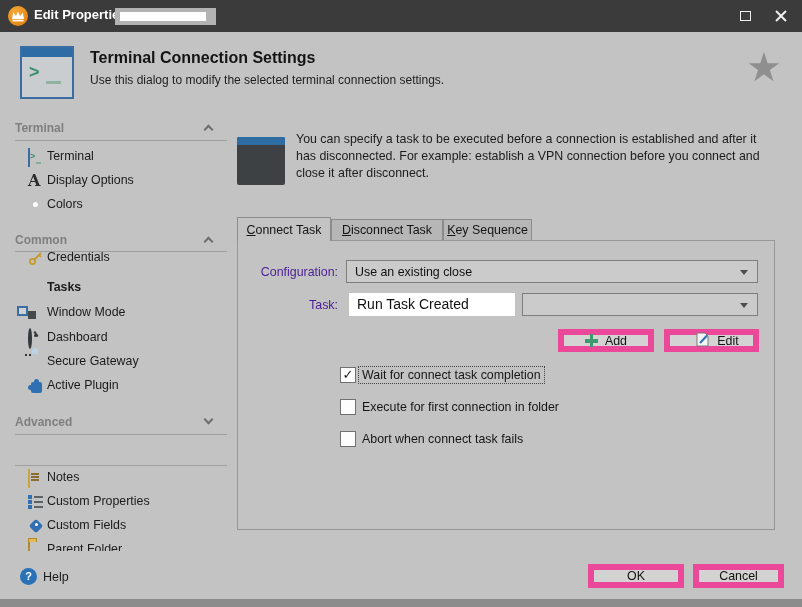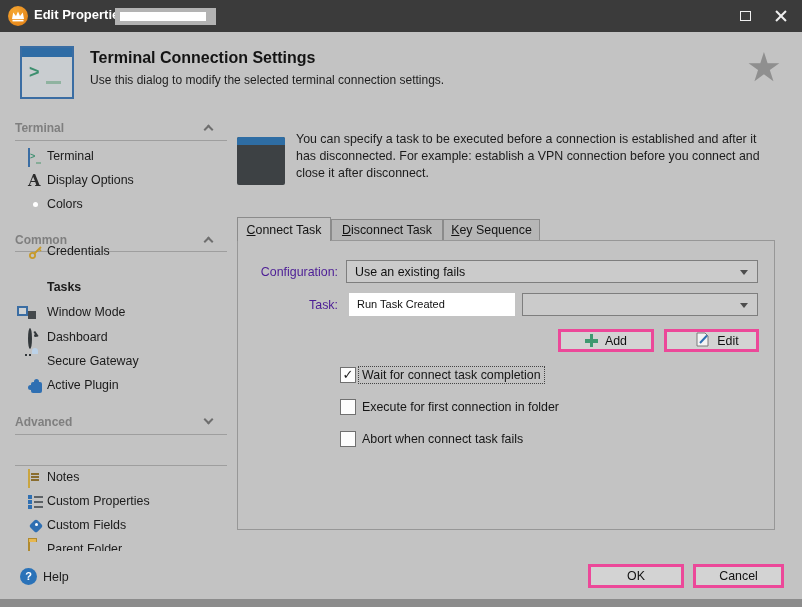--- a/index.html
+++ b/index.html
@@ -96,32 +96,32 @@
   .desc-icon { position:absolute; left:237px; top:137px; width:48px; height:48px; background:#3d4144; border-radius:2px; }
   .desc-icon .bar { position:absolute; left:0; top:0; width:100%; height:8px; background:#2e6da4; border-radius:2px 2px 0 0; }
   .desc-text { position:absolute; left:296px; top:131px; width:478px; font-size:12.4px; line-height:17px; color:#1c1c1c; }
 
   .tab { position:absolute; display:flex; align-items:center; justify-content:center;
          border:1px solid #8b8b8b; font-size:12.4px; color:#141414; cursor:default; }
   .tab .tl { display:block; }
   .tab .tl::first-letter { text-decoration:underline; }
   .tab.active { left:237px; top:217px; width:94px; height:24px; background:#c3c3c3; border-bottom:none; z-index:3; }
   .tab.t2 { left:331px; top:219px; width:112px; height:22px; background:#b6b6b6; }
-  .tab.t3 { left:443px; top:219px; width:97px; height:22px; background:#b6b6b6; }
+  .tab.t3 { left:443px; top:219px; width:89px; height:22px; background:#b6b6b6; }
 
   .panel { position:absolute; left:237px; top:240px; width:538px; height:290px; border:1px solid #979797; background:#c3c3c3; z-index:1; }
   .flabel { position:absolute; font-size:12.4px; color:#4c1d95; text-align:right; width:92px; }
   .dd { position:absolute; background:#cbcbcb; border:1px solid #7e7e7e; font-size:12.4px; color:#111;
         display:flex; align-items:center; padding:0 22px 0 8px; }
   .dd::after { content:''; position:absolute; right:9px; top:50%; margin-top:-2px;
                border:4px solid transparent; border-top:5px solid #4d4d4d; }
   .task-input { position:absolute; left:111px; top:52px; width:166px; height:23px; background:#ffffff; border:none;
-                font-size:11px; color:#111; padding:0 0 0 8px; line-height:23px; }
+                font-size:14px; color:#111; padding:0 0 0 8px; line-height:23px; }
   .btn { position:absolute; display:flex; align-items:center; justify-content:center; gap:7px;
-         background:#d3d3d3; border:3px solid #ec4899; font-size:12.4px; color:#111; cursor:default; }
+         background:#d3d3d3; border:6px solid #ec4899; font-size:12.4px; color:#111; cursor:default; }
   .plus { position:relative; width:13px; height:13px; }
   .plus::before { content:''; position:absolute; left:0; top:5px; width:13px; height:3.5px; background:#3f9970; }
   .plus::after { content:''; position:absolute; left:5px; top:0; width:3.5px; height:13px; background:#3f9970; }
   .cbx { position:absolute; width:16px; height:16px; background:#fdfdfd; border:1px solid #707070;
          font-size:13px; line-height:14px; text-align:center; color:#1d1d1d; }
   .cb-label { position:absolute; font-size:12.4px; color:#161616; padding:1px 3px; }
   .cb-label.focused { outline:1px dotted #444; }
 
   .foot-btn { height:24px; top:564px; }
   .ok { left:588px; width:96px; }
@@ -182,21 +182,21 @@
       <span class="icn"><span class="i-colors"></span></span>
       <span class="itm-label">Colors</span>
     </div>
 
     <div class="side-sec" style="top:230px">
       <span class="sec-label">Common</span>
       <span class="chev up"></span>
     </div>
     <div class="side-line" style="top:251px"></div>
 
-    <div class="side-item" style="top:240px">
+    <div class="side-item" style="top:246px">
       <span class="icn i-key">
         <svg width="16" height="16" viewBox="0 0 16 16">
           <circle cx="4.5" cy="11.5" r="2.6" fill="none" stroke="#c79a2a" stroke-width="1.8"></circle>
           <line x1="6.5" y1="9.5" x2="13" y2="3" stroke="#c79a2a" stroke-width="1.8"></line>
           <line x1="11" y1="5" x2="13" y2="7" stroke="#c79a2a" stroke-width="1.6"></line>
         </svg>
       </span>
       <span class="itm-label">Credentials</span>
     </div>
     <div class="side-item selected" style="top:276px">
@@ -262,21 +262,21 @@
   <div class="tab t2">
     <span class="tl">Disconnect Task</span>
   </div>
   <div class="tab t3">
     <span class="tl">Key Sequence</span>
   </div>
 
   <div class="panel">
     <div class="flabel" style="left:8px; top:24px;">Configuration:</div>
     <div class="dd" style="left:108px; top:19px; width:412px; height:23px;">
-      <span>Use an existing fails</span>
+      <span>Use an existing close</span>
     </div>
 
     <div class="flabel" style="left:8px; top:57px;">Task:</div>
     <input class="task-input" value="Run Task Created" style="">
     <div class="dd" style="left:284px; top:52px; width:236px; height:23px;">
       <span></span>
     </div>
 
     <div class="btn" style="left:320px; top:88px; width:96px; height:23px;">
       <span class="plus"></span>

